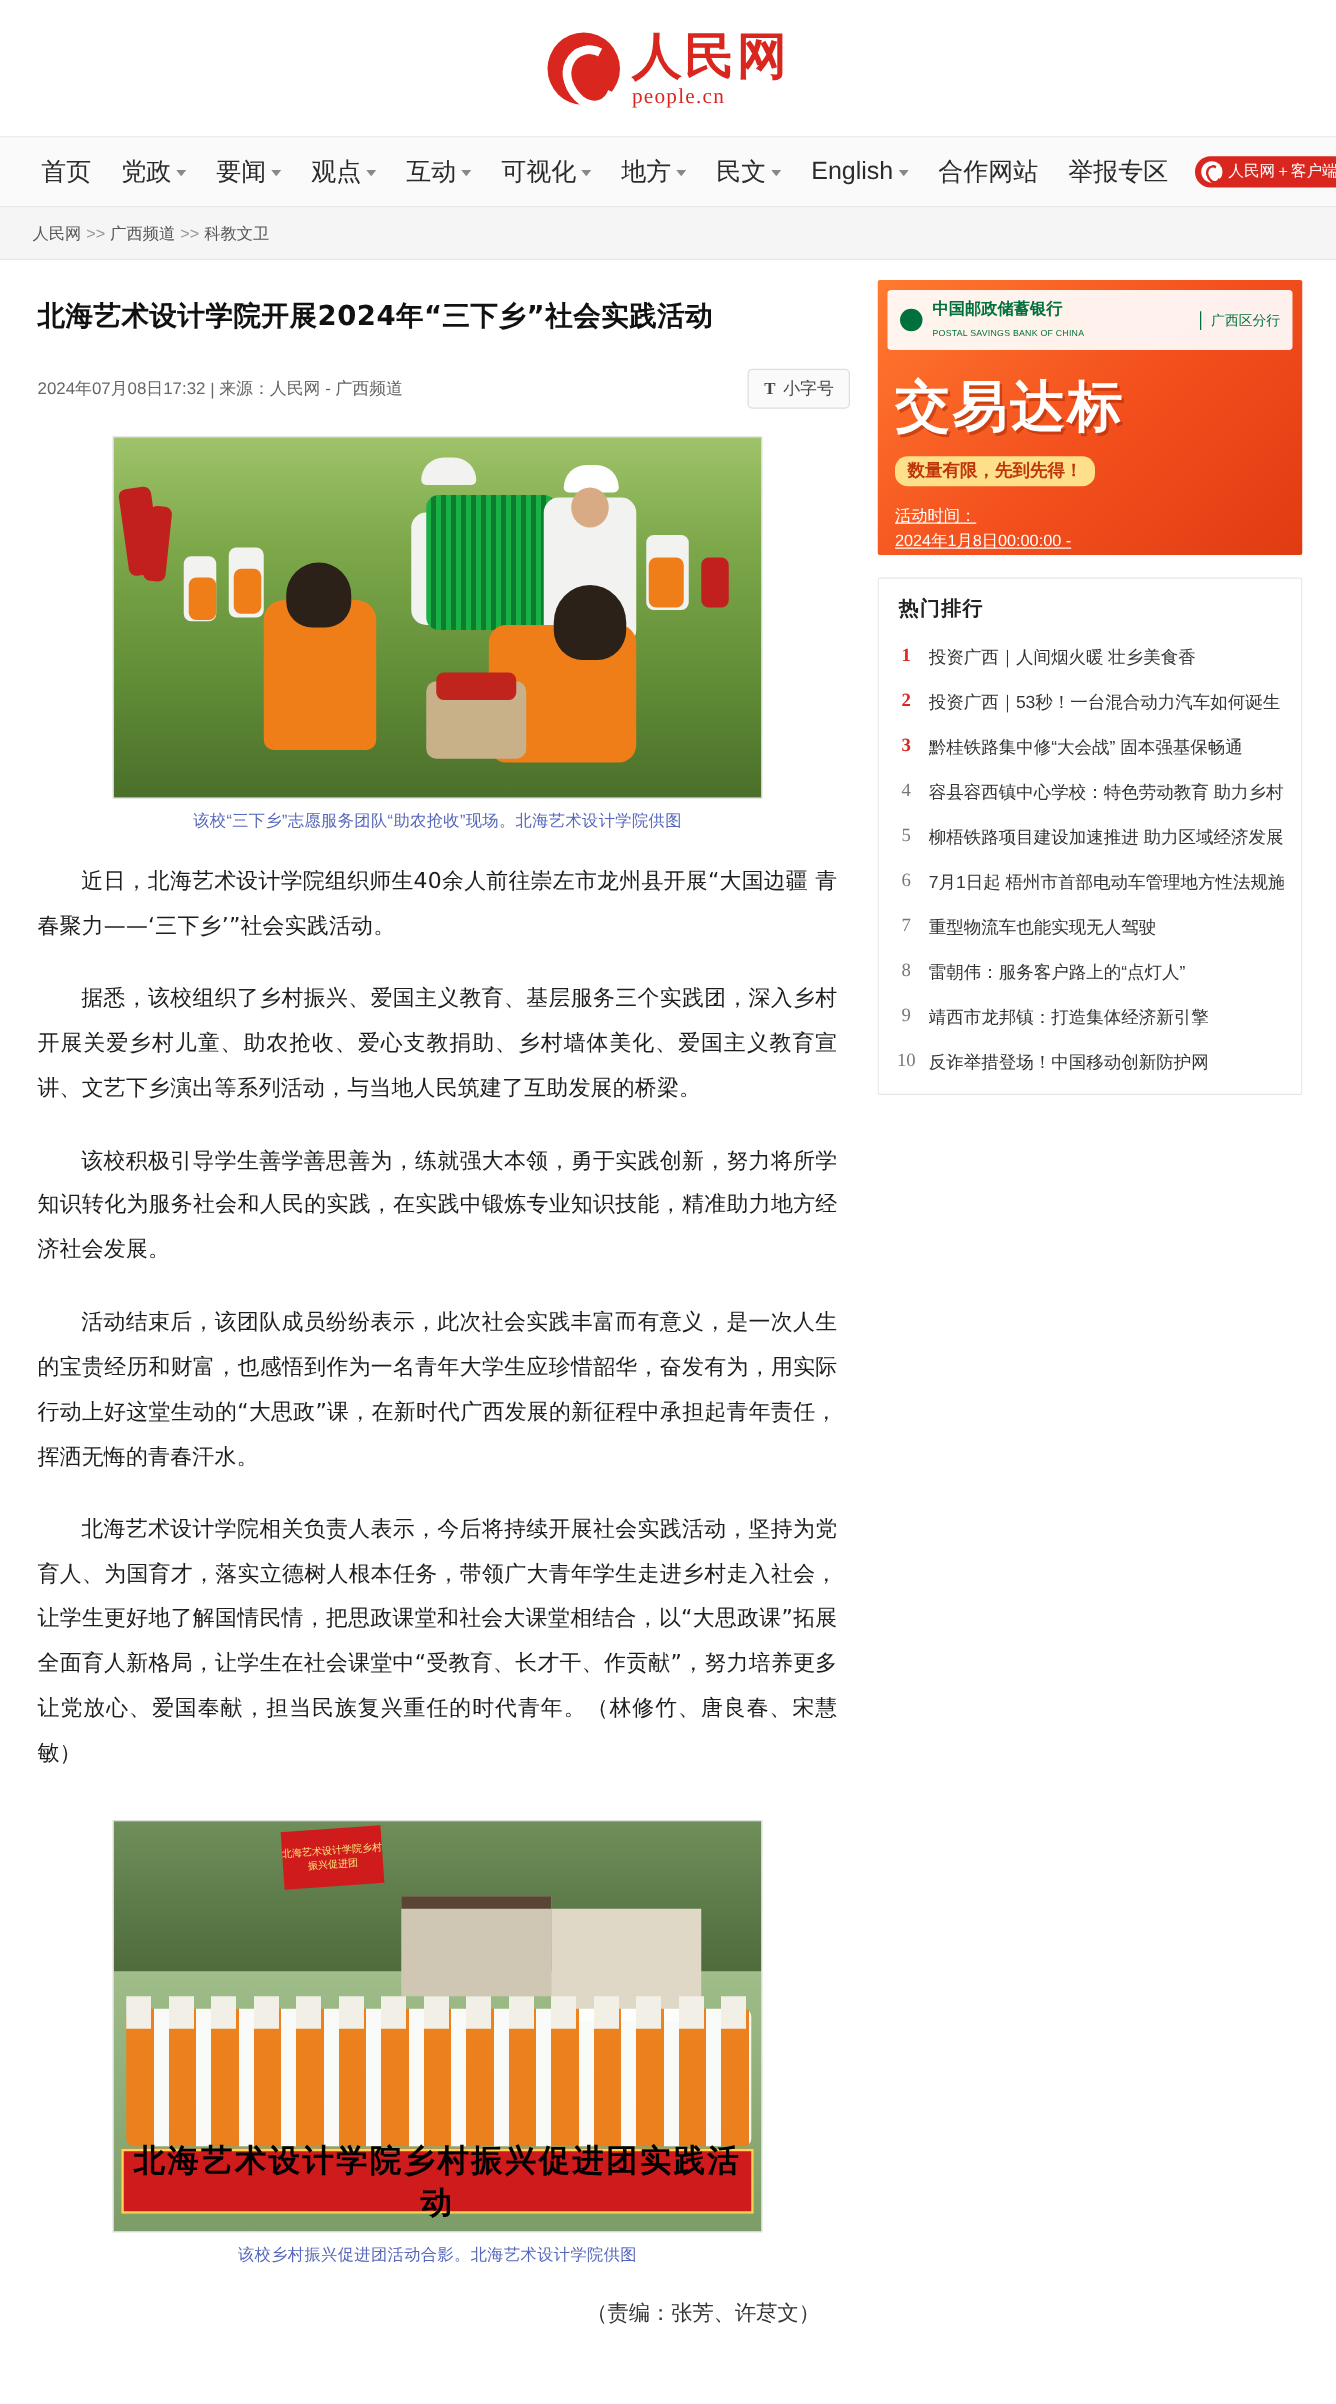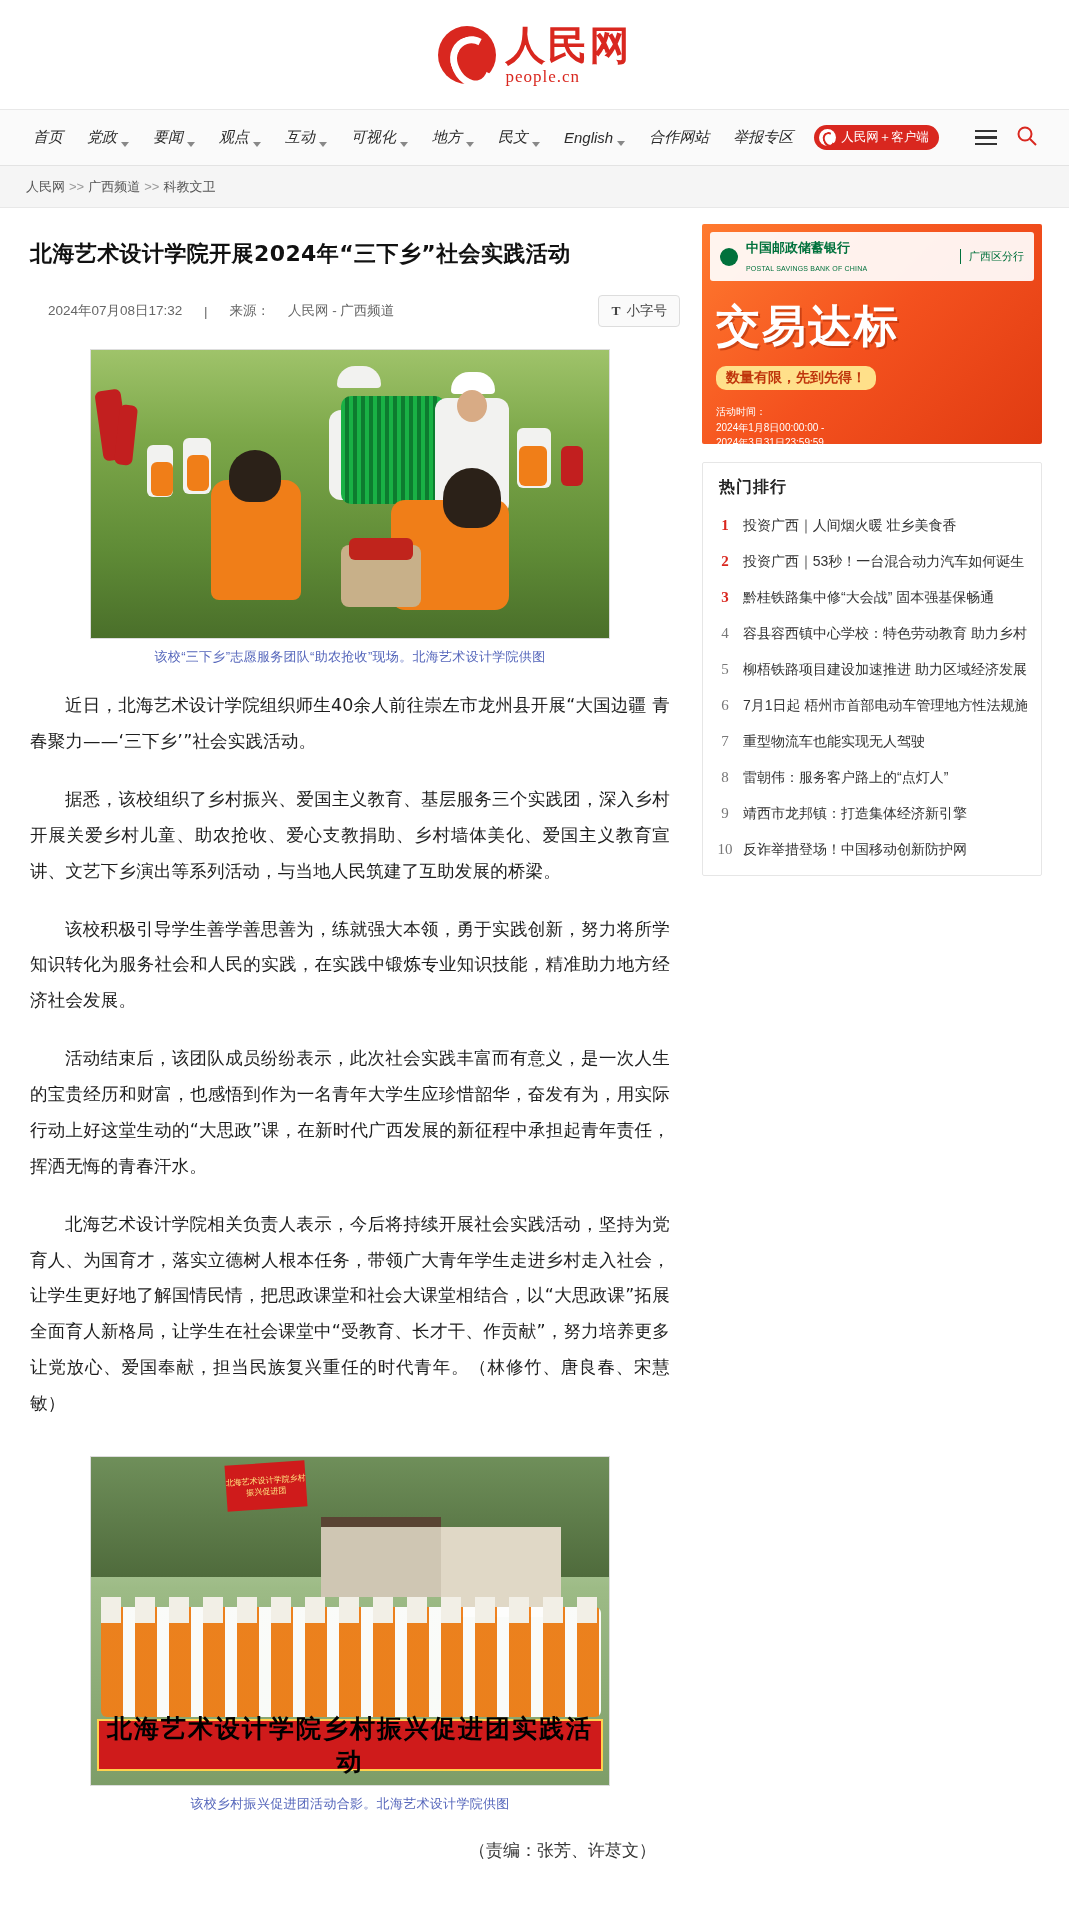--- a/index.html
+++ b/index.html
@@ -52,26 +52,26 @@
   .nav-bar {
     height: 56px;
     background: #fafafa;
     border-bottom: 1px solid #e3e3e3;
     display: flex;
     align-items: center;
     padding: 0 22px;
     gap: 2px;
   }
   .nav-item {
-    font-size: 15px;
+    font-size: 20px;
     color: #2b2b2b;
     padding: 6px 11px;
     white-space: nowrap;
     cursor: pointer;
-    display: flex; align-items: flex-end; gap: 4px; font-style: italic;
+    display: flex; align-items: center; gap: 4px;
   }
   .caret {
     width: 0; height: 0;
     border-left: 4px solid transparent;
     border-right: 4px solid transparent;
     border-top: 5px solid #888;
     display: inline-block;
     margin-top: 2px;
   }
   .app-badge {
@@ -132,21 +132,21 @@
     color: #111;
     margin: 14px 0 0 10px;
     letter-spacing: 0.4px;
     font-family: "DejaVu Sans", sans-serif;
   }
   .meta-row {
     display: flex; align-items: center;
     margin: 26px 0 0 10px;
     font-size: 13.5px; color: #666;
   }
-  .meta-text { white-space: nowrap; margin-left: 18px; }
+  .meta-text { white-space: nowrap; }
   .fontsize-btn {
     margin-left: auto;
     border: 1px solid #ddd;
     background: #fafafa;
     border-radius: 4px;
     padding: 6px 12px;
     font-size: 13.5px;
     color: #444;
     display: flex; align-items: center; gap: 6px;
     cursor: pointer;
@@ -221,22 +221,23 @@
     display: inline-block;
     margin: 10px 0 0 14px;
     background: #ffe08a;
     color: #c0360c;
     font-size: 14px;
     font-weight: bold;
     padding: 3px 10px;
     border-radius: 10px;
   }
   .ad-time {
-    font-size: 10px; margin: 14px 0 0 14px; line-height: 1.55;
+    font-size: 13px; margin: 14px 0 0 14px; line-height: 1.55;
     color: #fff;
+    text-decoration: underline;
   }
 
   .rank-box {
     margin-top: 18px;
     border: 1px solid #e6e6e6;
     border-radius: 2px;
     background: #fff;
     width: 340px;
   }
   .rank-head {

